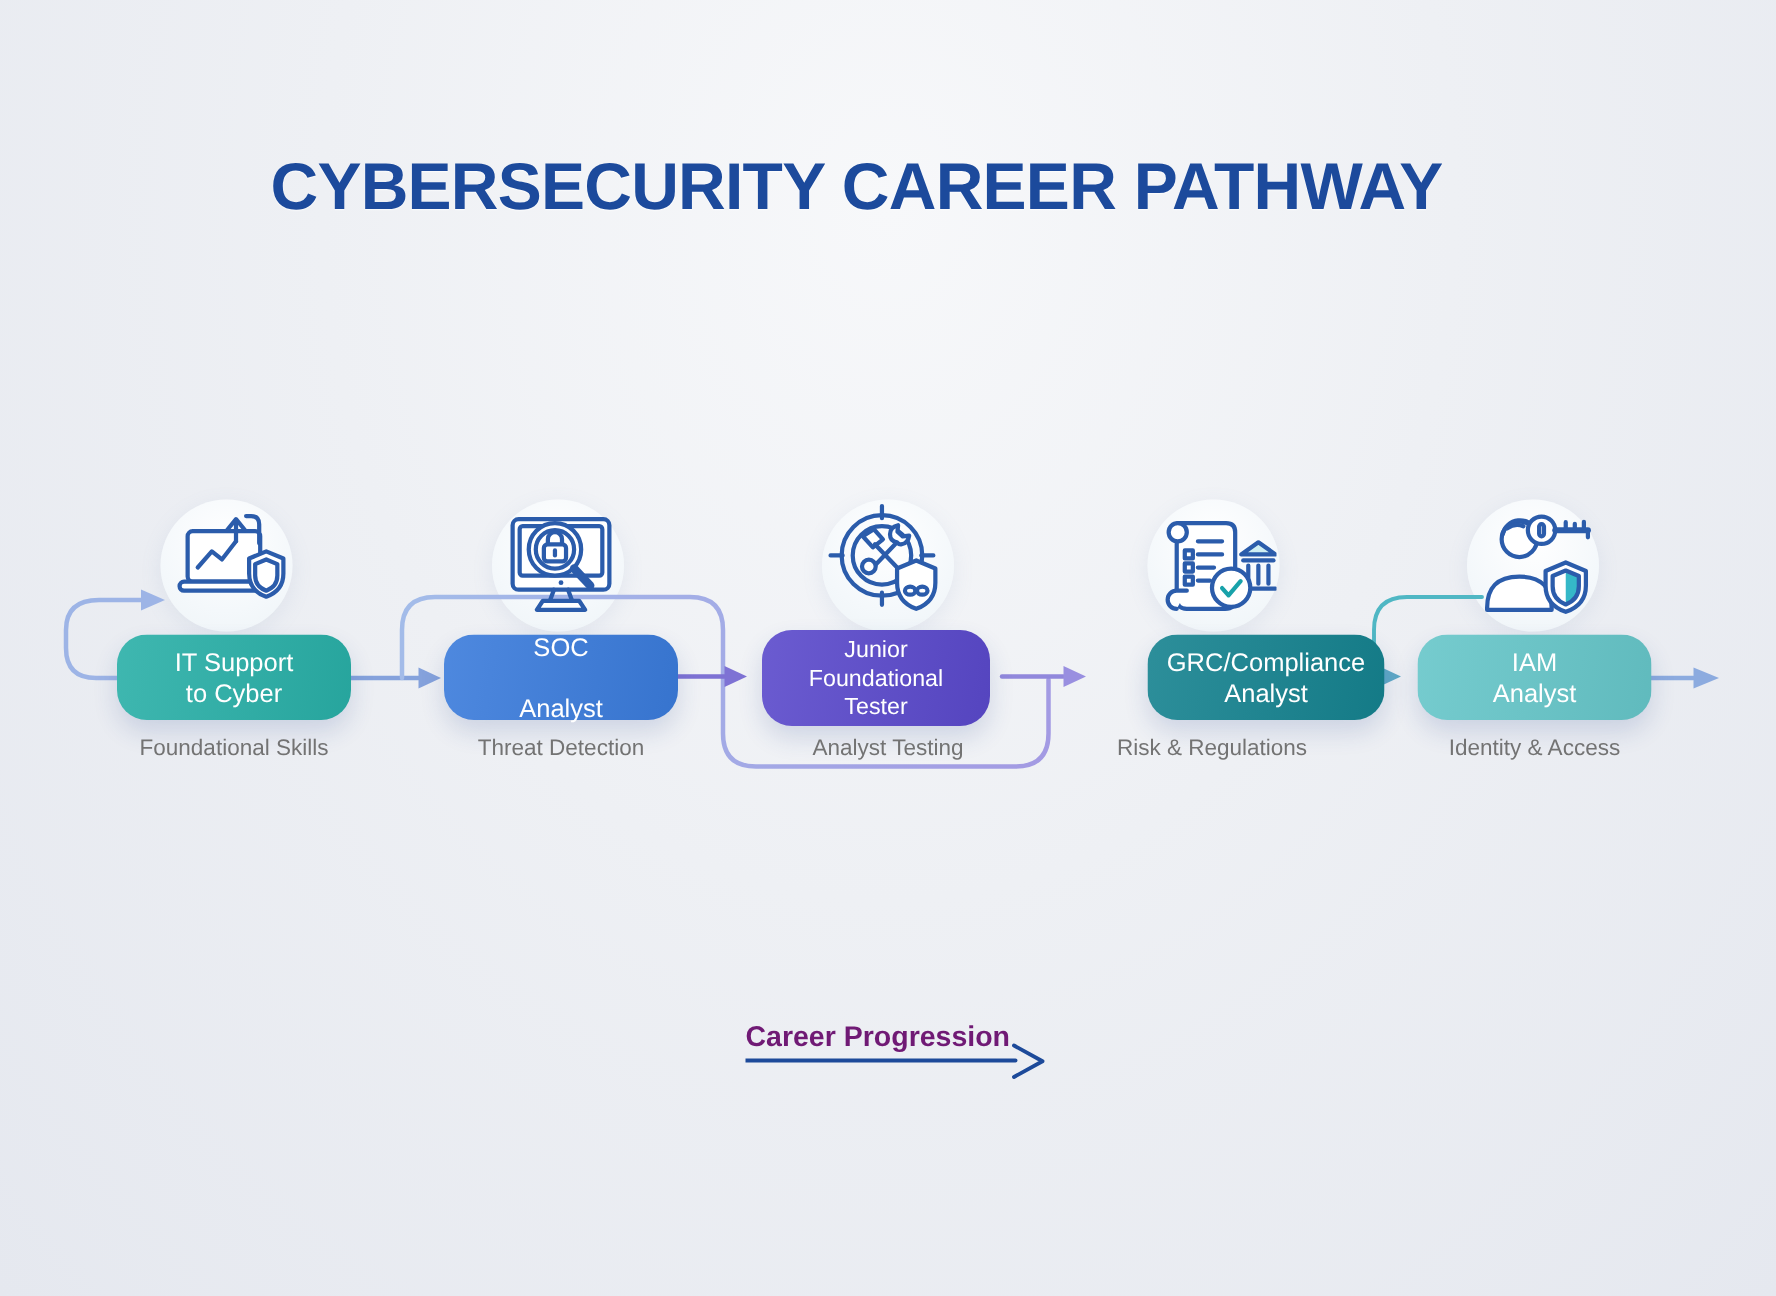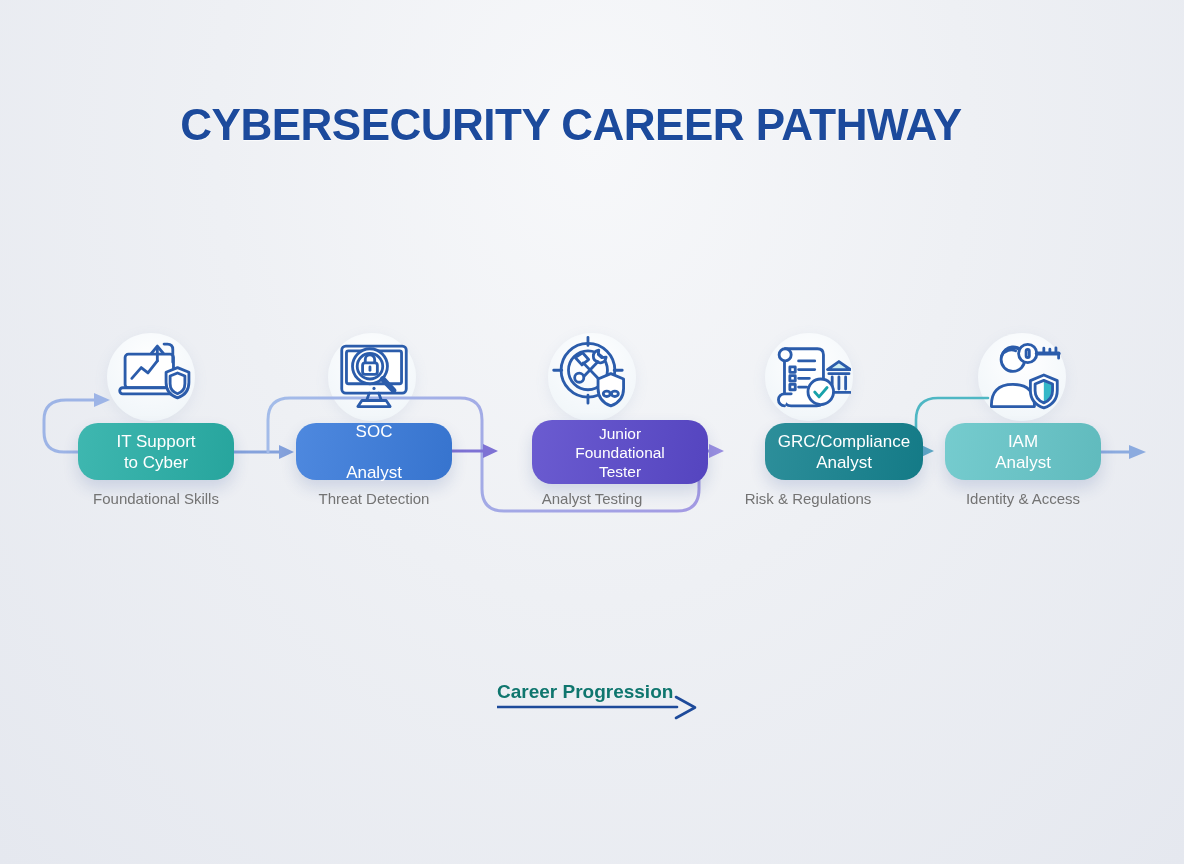--- a/index.html
+++ b/index.html
@@ -29,21 +29,21 @@
   .stage{position:absolute;top:333px;width:176px;z-index:3;}
   .stage svg.icon{position:absolute;top:1px;left:45px;}
   .pill{
     position:absolute;top:90px;left:10px;width:156px;height:57px;
     border-radius:20px;display:flex;flex-direction:column;justify-content:center;
     text-align:center;color:#fff;font-weight:400;font-size:17px;line-height:21px;
     box-shadow:0 8px 16px rgba(40,70,140,.16);
     background-image:linear-gradient(100deg, rgba(255,255,255,.10), rgba(0,0,0,.06));
   }
   .pill span{display:block;}
-  .stage.three-line .pill{top:87px;height:64px;font-size:15.5px;line-height:19px;width:176px;left:28px;}
+  .stage.three-line .pill{top:87px;height:64px;font-size:15.5px;line-height:19px;width:152px;left:4px;}
   .stage.wide .pill{width:158px;left:9px;margin-left:36px;}
   .subtitle{
     position:absolute;top:157px;left:0;width:176px;text-align:center;
     font-size:15px;color:#737373;font-weight:400;
   }
 
   .career-label{
     position:absolute;left:497px;top:681px;
     font-size:19px;font-weight:700;color:#1D4A9A;
   }
@@ -203,21 +203,21 @@
         <path d="M47.5 34.5 l6.5 2.7 v5.1 q0 6.5 -6.5 9 q-6.5 -2.5 -6.5 -9 v-5.1 z"></path>
       </g>
     </svg>
     <div class="pill" style="background-color: rgb(102, 198, 201); text-align: center;">
       <span>IAM</span>
       <span>Analyst</span>
     </div>
     <div class="subtitle">Identity &amp; Access</div>
   </div>
 
-  <div class="career-label" style="color: #0f766e;">Career Progression</div>
+  <div class="career-label" style="color: #701a75;">Career Progression</div>
   <svg class="career-arrow" width="210" height="28" viewBox="0 0 210 28">
     <g fill="none" stroke="#1D4A9A" stroke-width="2.6" stroke-linecap="round" stroke-linejoin="round">
       <path d="M0 12 H 180"></path>
       <path d="M179 2 L198 12.5 L179 23"></path>
     </g>
   </svg>
 
 </div>
 
 </body></html>

